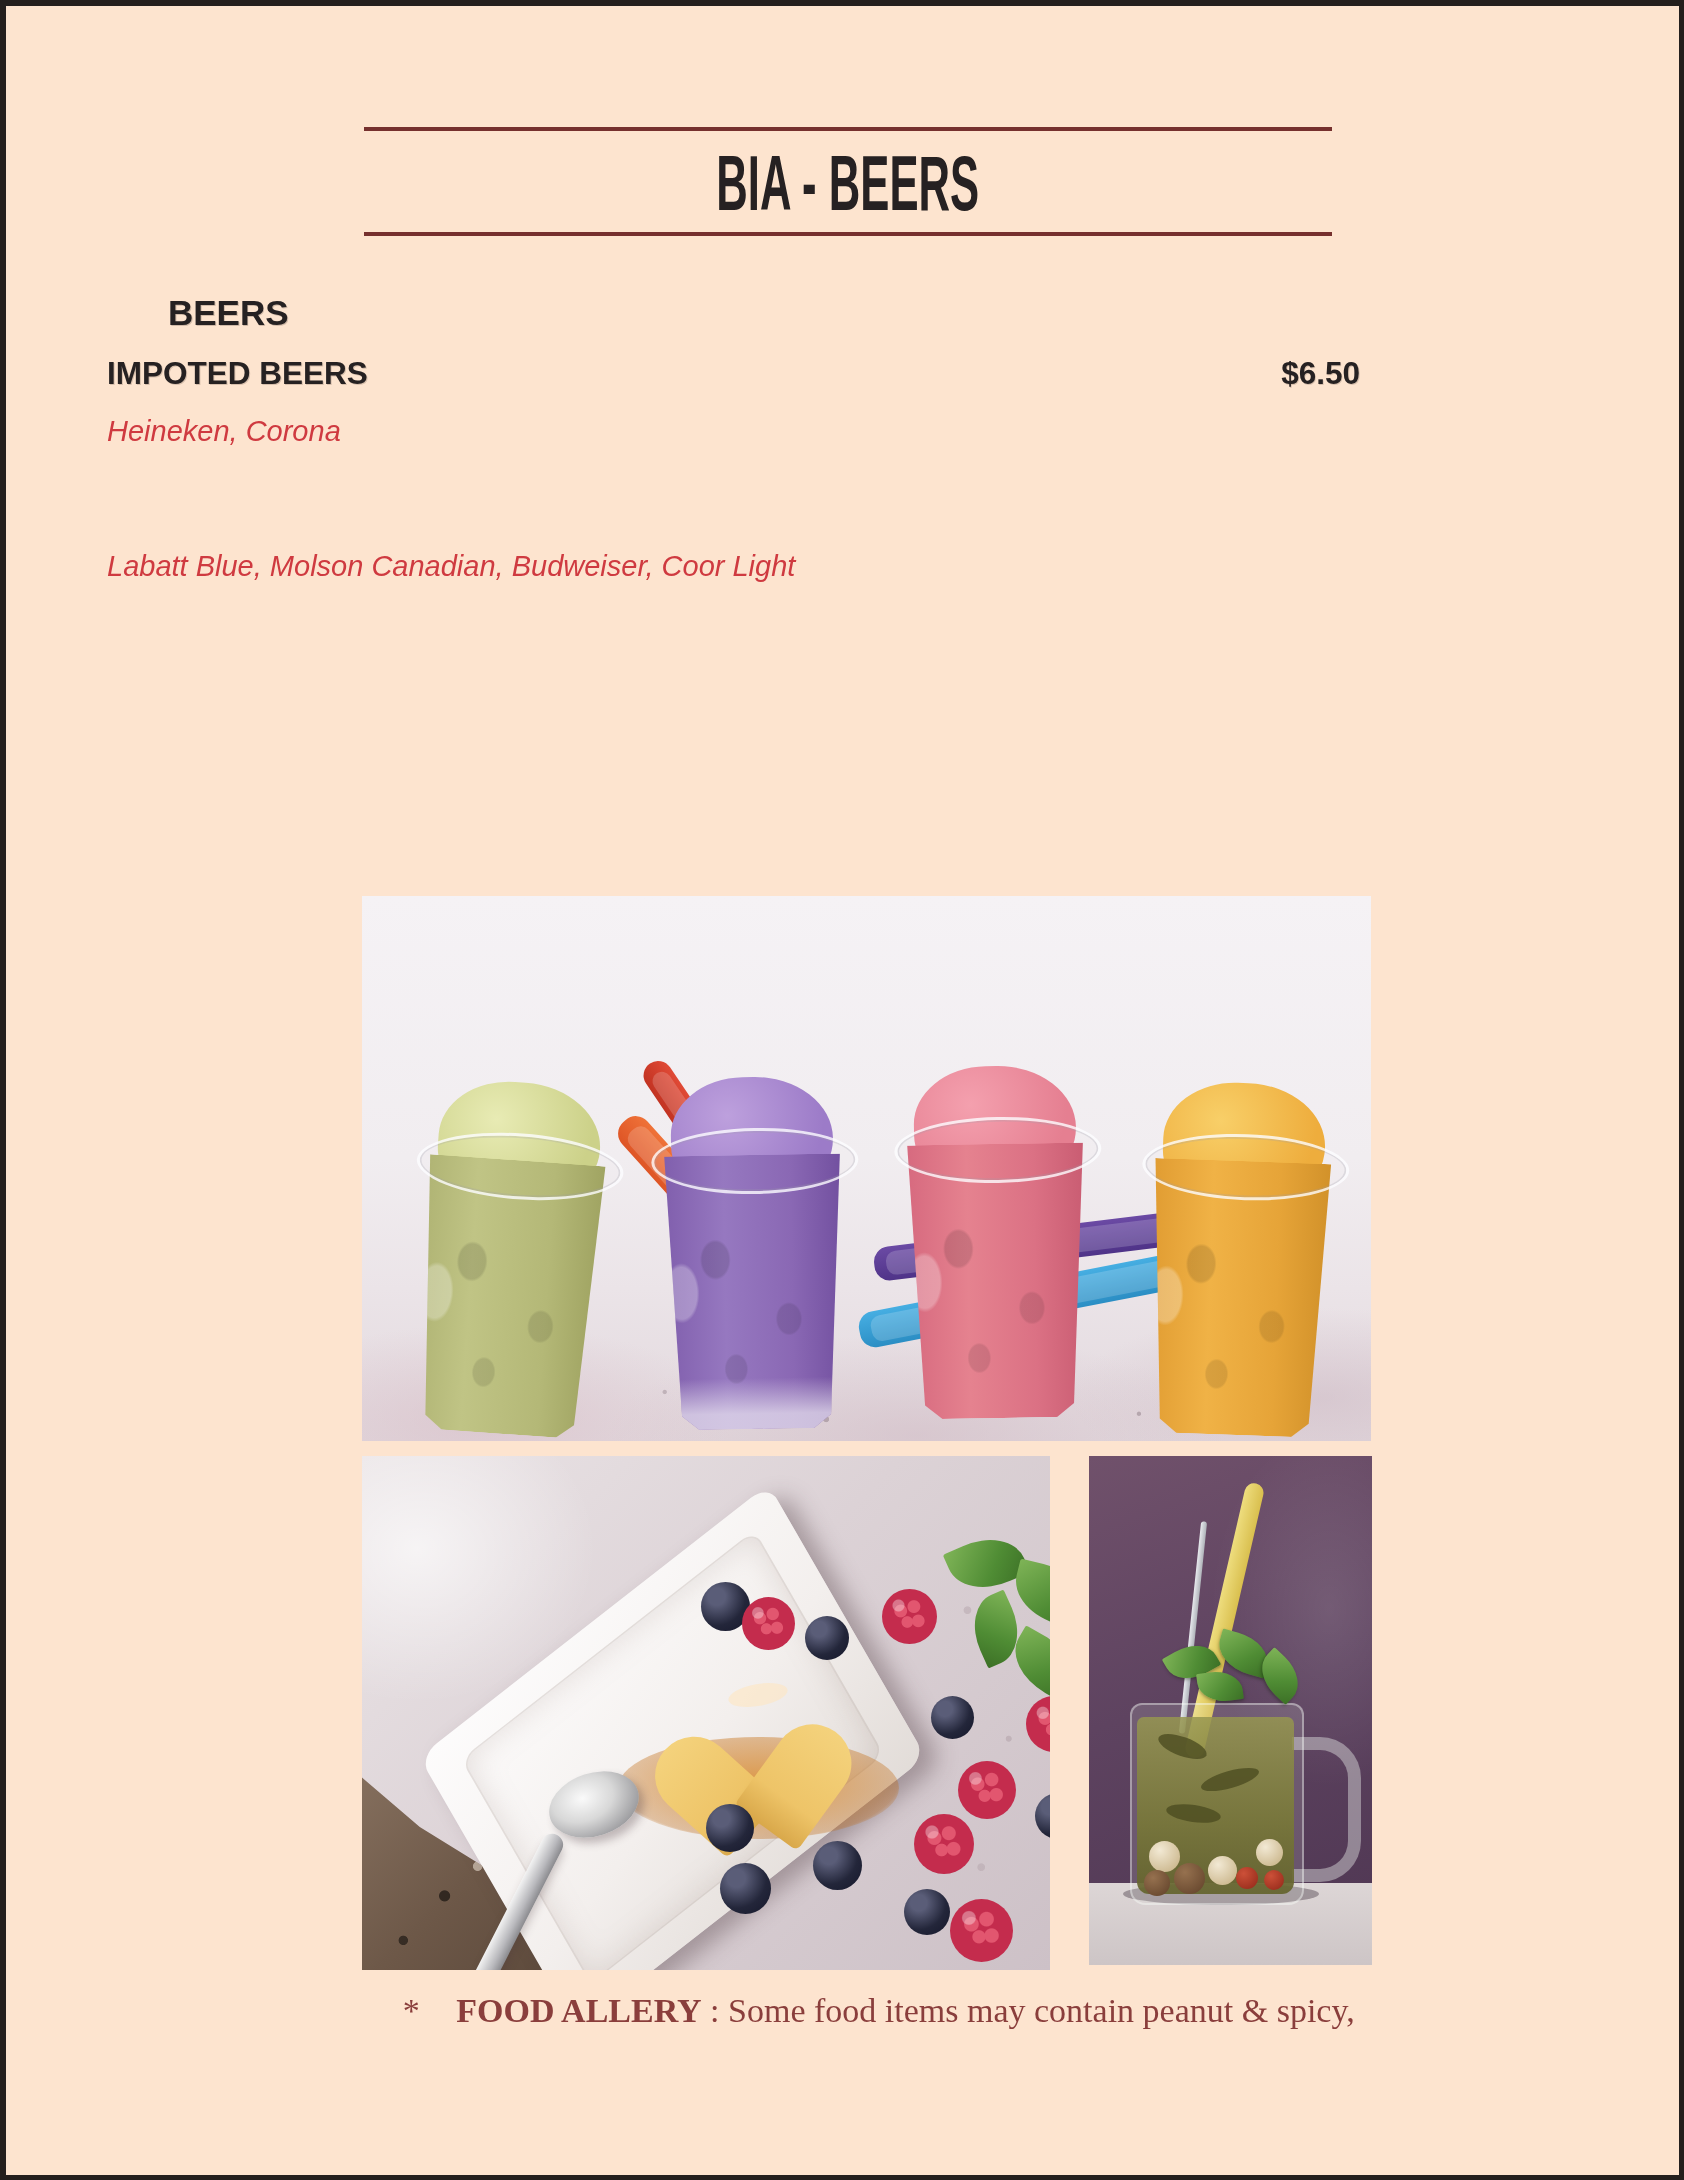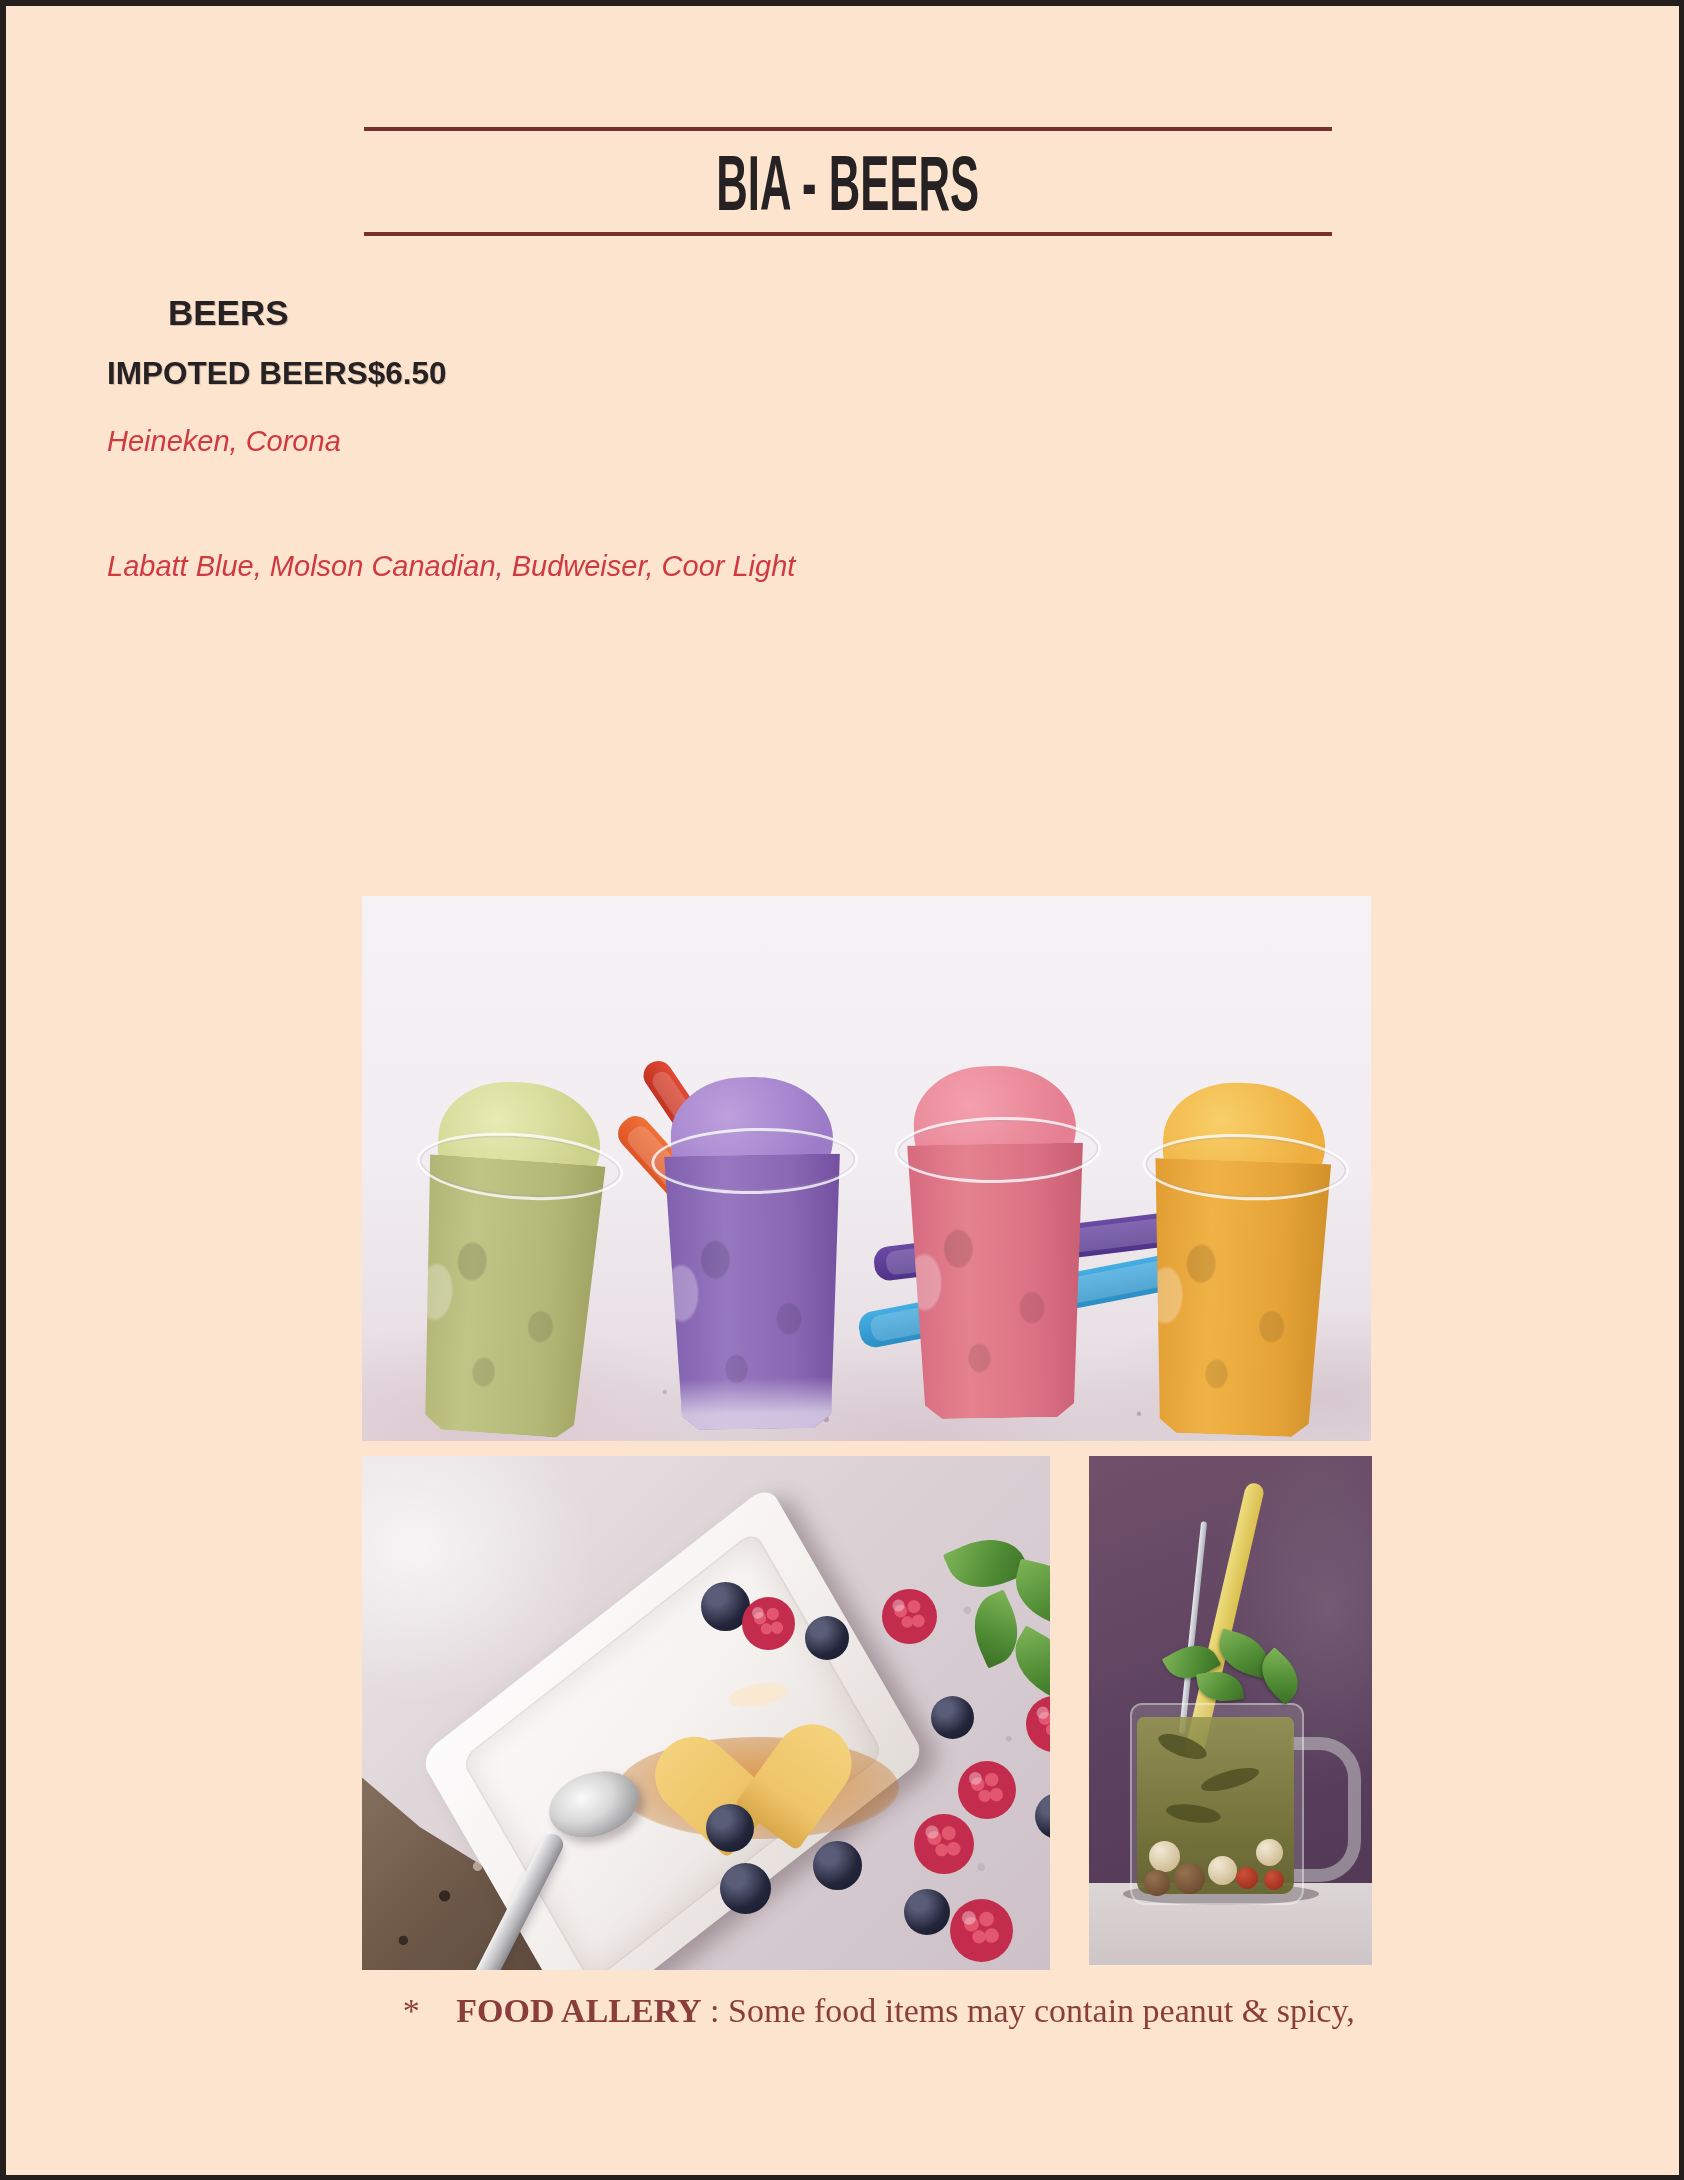--- a/index.html
+++ b/index.html
@@ -23,33 +23,33 @@
   }
   .page-title .squeeze{display:inline-block;transform:scaleX(0.56);transform-origin:center;}
   
   .section-heading{
     position:absolute;left:162px;top:288px;
     font-size:35px;font-weight:bold;color:#262122;line-height:37px;
     text-shadow:0.9px 0.9px 0 rgba(80,60,50,.25);
   }
   .menu-row{
     position:absolute;left:101px;right:319px;
-    display:flex;align-items:baseline;
+    display:flex;justify-content:space-between;align-items:baseline;
   }
   .menu-row .item-name,.menu-row .item-price{
     font-size:31.5px;font-weight:bold;color:#262122;line-height:36px;
     text-shadow:0.9px 0.9px 0 rgba(80,60,50,.22);
   }
   .row-1{top:349px;}
   .row-2{top:482px;}
   .item-desc{
     position:absolute;left:101px;
     font-size:29px;font-style:italic;color:#cf3a40;line-height:34px;
   }
-  .desc-1{top:418px;}
+  .desc-1{top:408px;}
   .desc-2{top:543px;}
   
   .photo{position:absolute;overflow:hidden;}
   
   .photo-smoothies{
     left:356px;top:890px;width:1009px;height:545px;
     background:
       radial-gradient(ellipse 358px 136px at 12% 96%, rgba(214,186,196,.55), transparent 70%),
       radial-gradient(ellipse 443px 145px at 55% 99%, rgba(205,182,192,.5), transparent 70%),
       radial-gradient(ellipse 358px 128px at 95% 92%, rgba(199,176,188,.45), transparent 70%),

